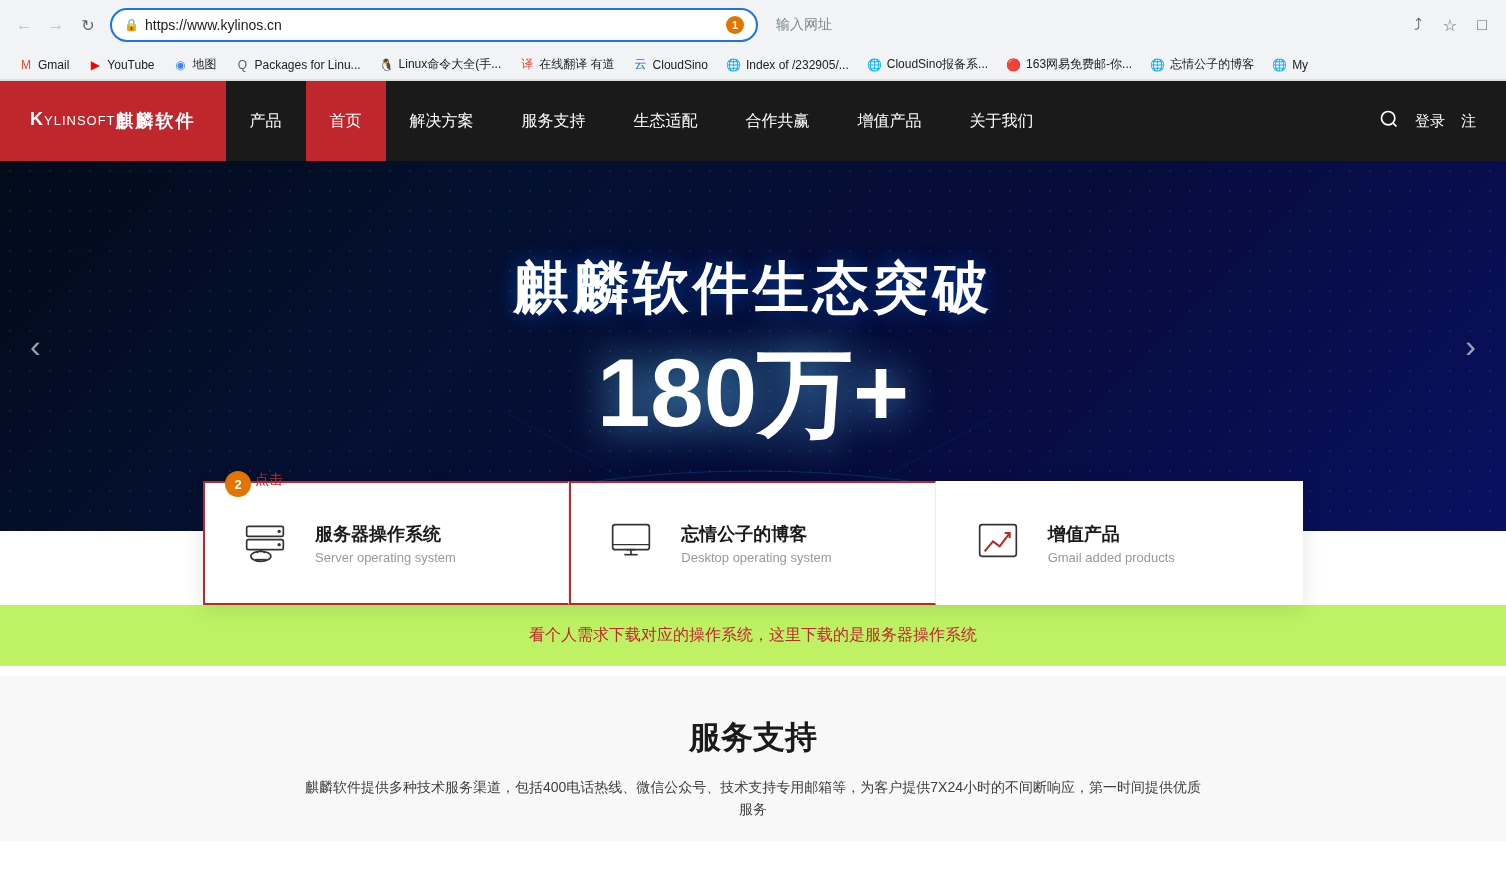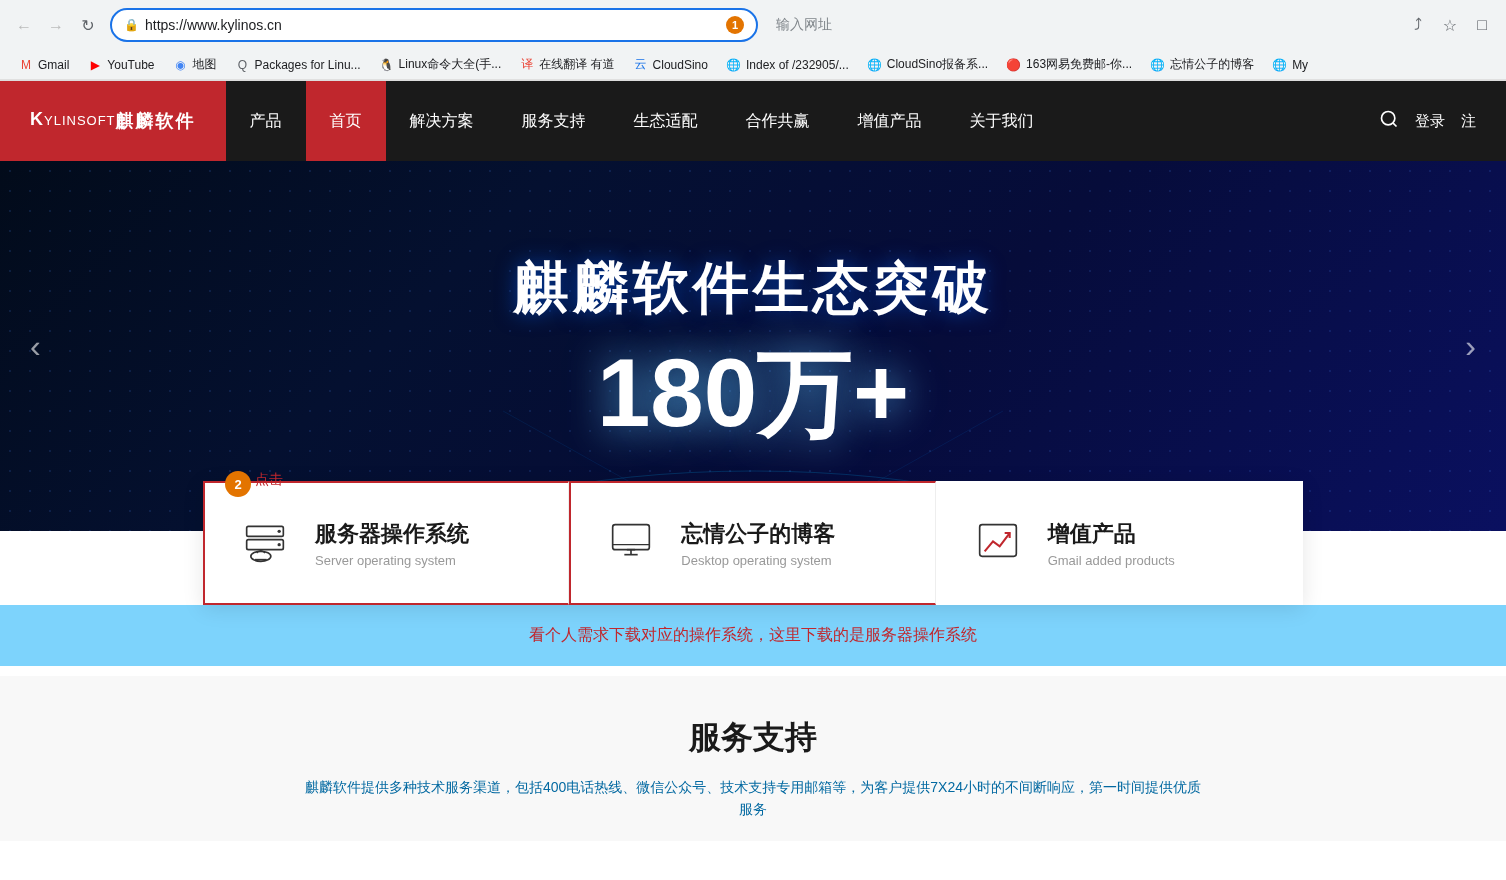--- a/index.html
+++ b/index.html
@@ -310,21 +310,21 @@
       flex-shrink: 0;
     }
     .product-card-icon svg {
       width: 50px;
       height: 50px;
     }
     .product-card-text {
       flex: 1;
     }
     .product-card-title {
-      font-size: 22px;
+      font-size: 18px;
       font-weight: bold;
       color: #1a1a1a;
       margin-bottom: 4px;
     }
     .product-card-subtitle {
       font-size: 13px;
       color: #999;
     }
     .product-badge {
       position: absolute;
@@ -348,38 +348,38 @@
       color: #c0272d;
       font-size: 14px;
     }
 
     
     .annotation-text {
       text-align: center;
       color: #c0272d;
       font-size: 16px;
       padding: 20px 17px;
-      background: #7dd3fc;
+      background: #bef264;
     }
 
     
     .service-section {
       background: #f8f8f8;
       padding: 40px 0 20px;
       text-align: center;
     }
     .service-title {
       font-size: 32px;
       font-weight: bold;
       color: #1a1a1a;
       margin-bottom: 16px;
     }
     .service-desc {
       font-size: 14px;
-      color: #0369a1;
+      color: #404040;
       max-width: 900px;
       margin: 0 auto;
       line-height: 1.6;
     }
   </style>
 </head>
 <body>
 
 <div class="browser-chrome">
   <div class="browser-toolbar">

